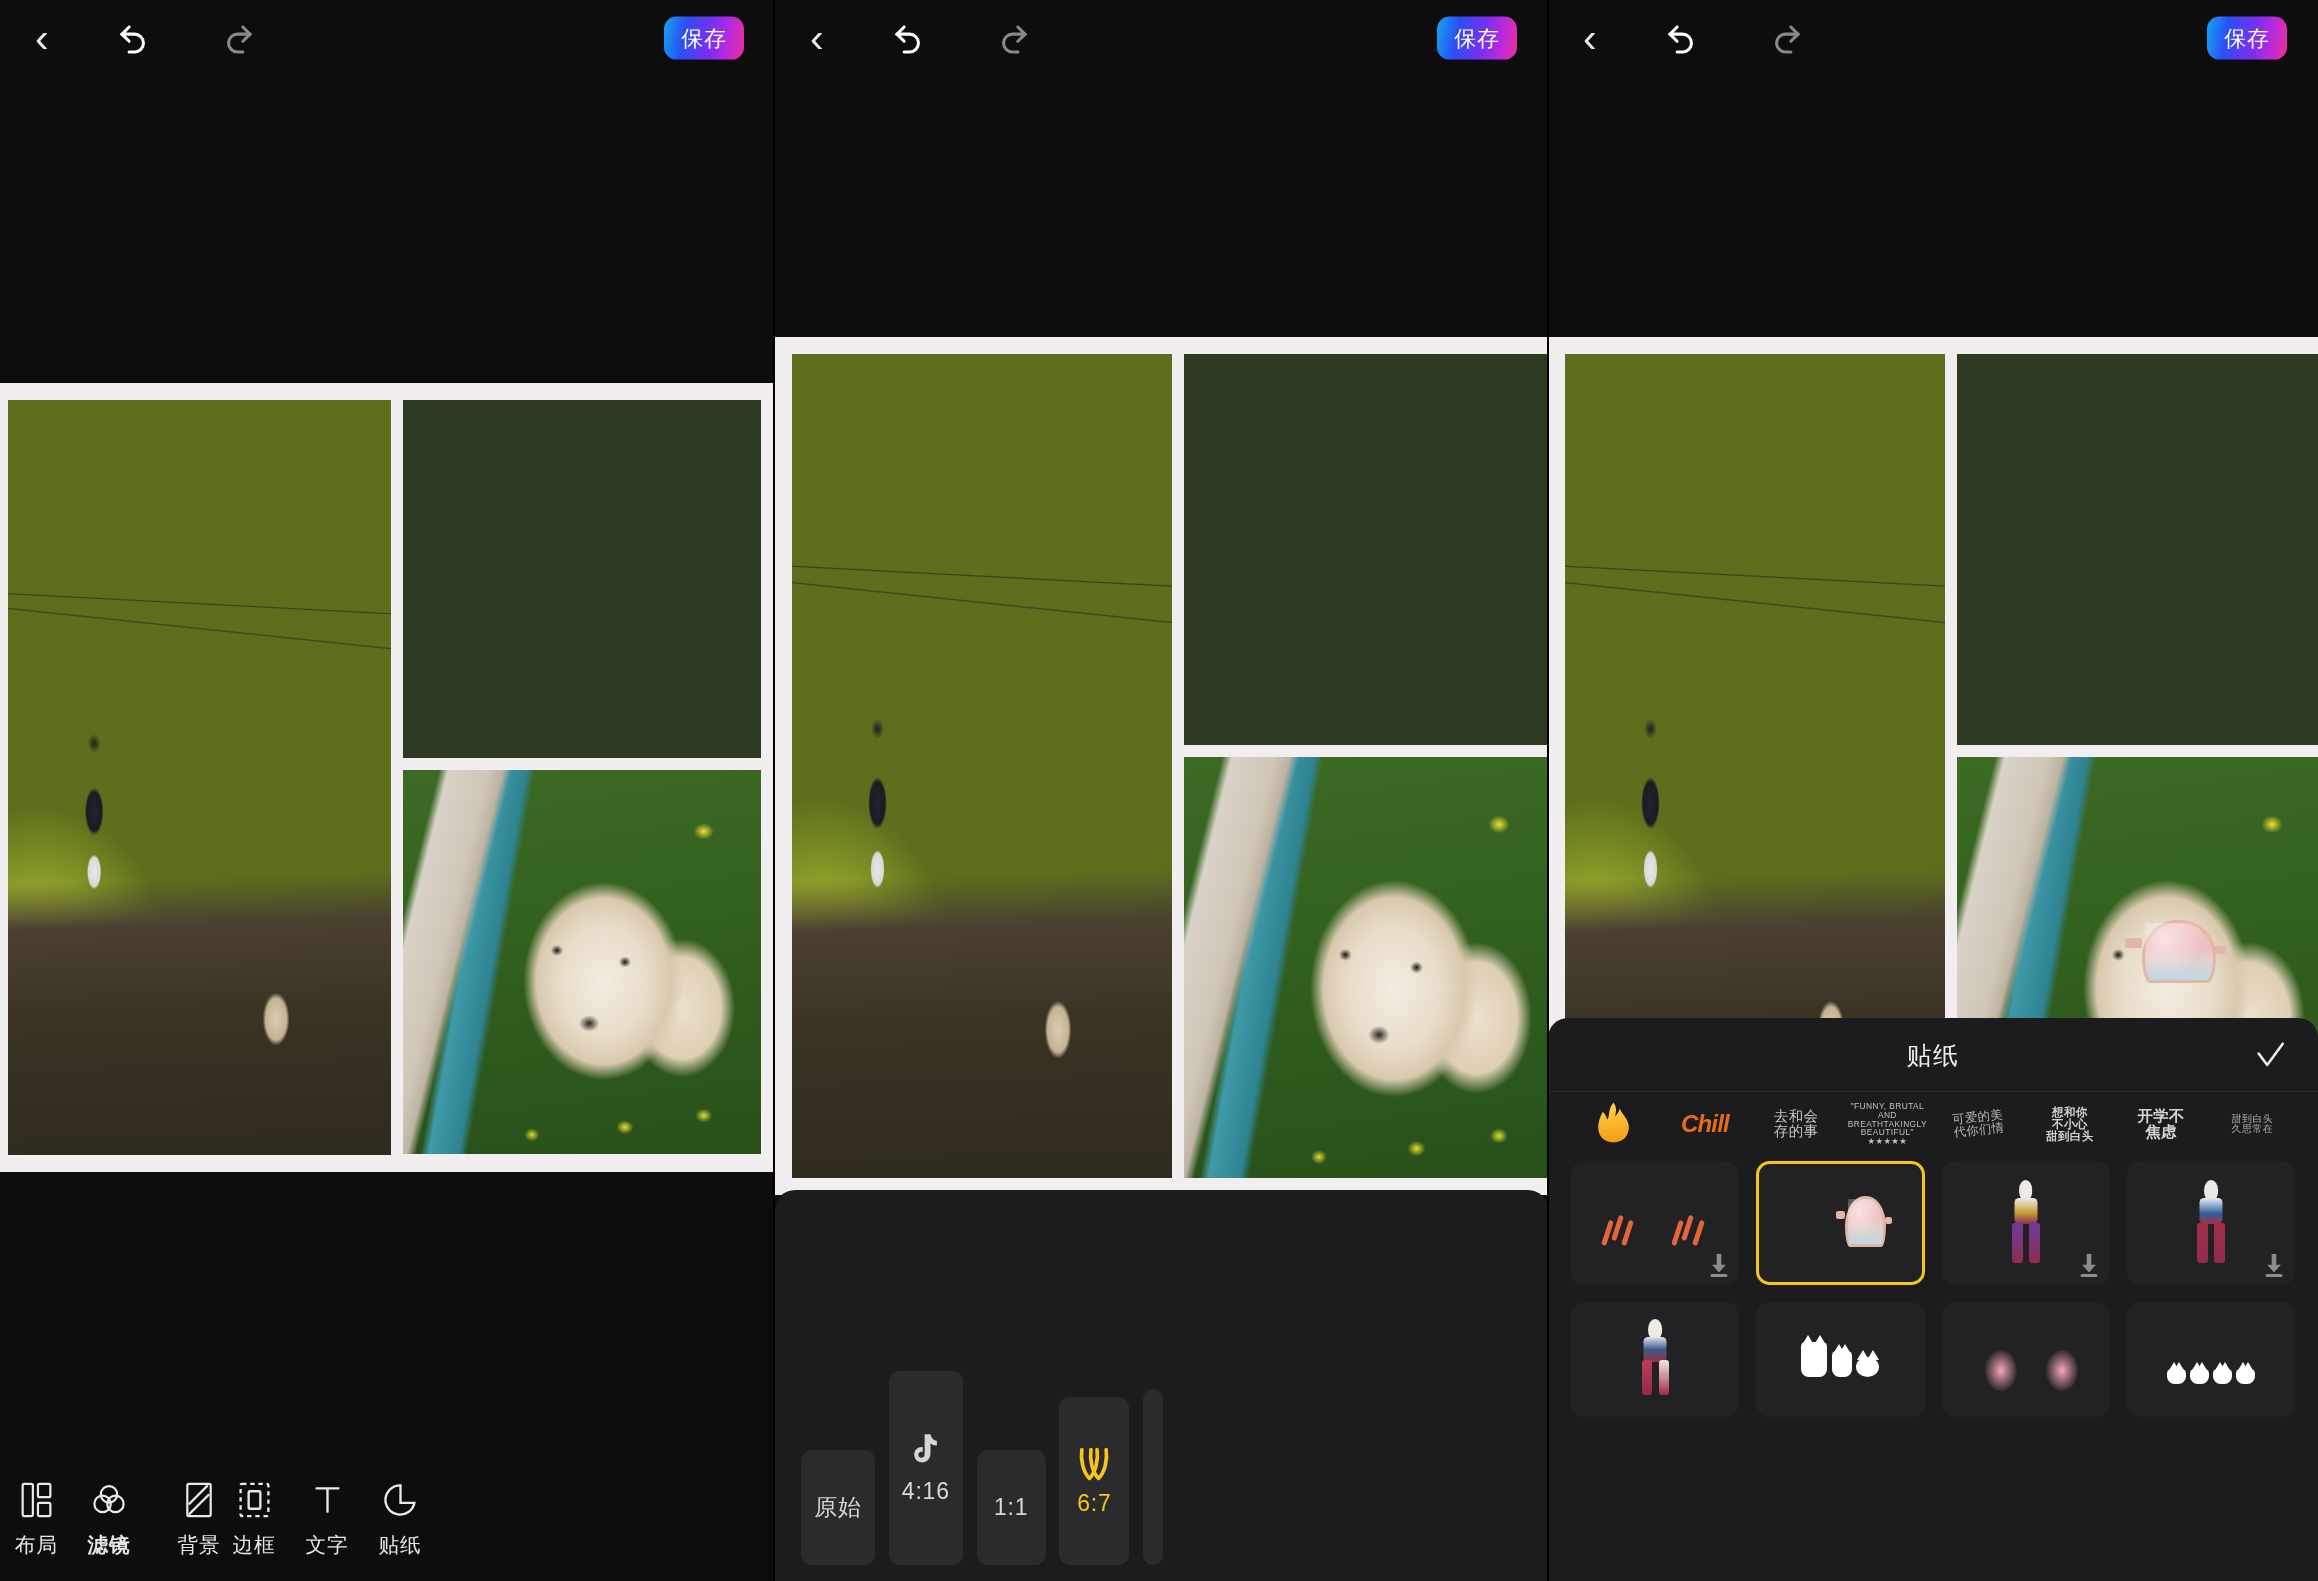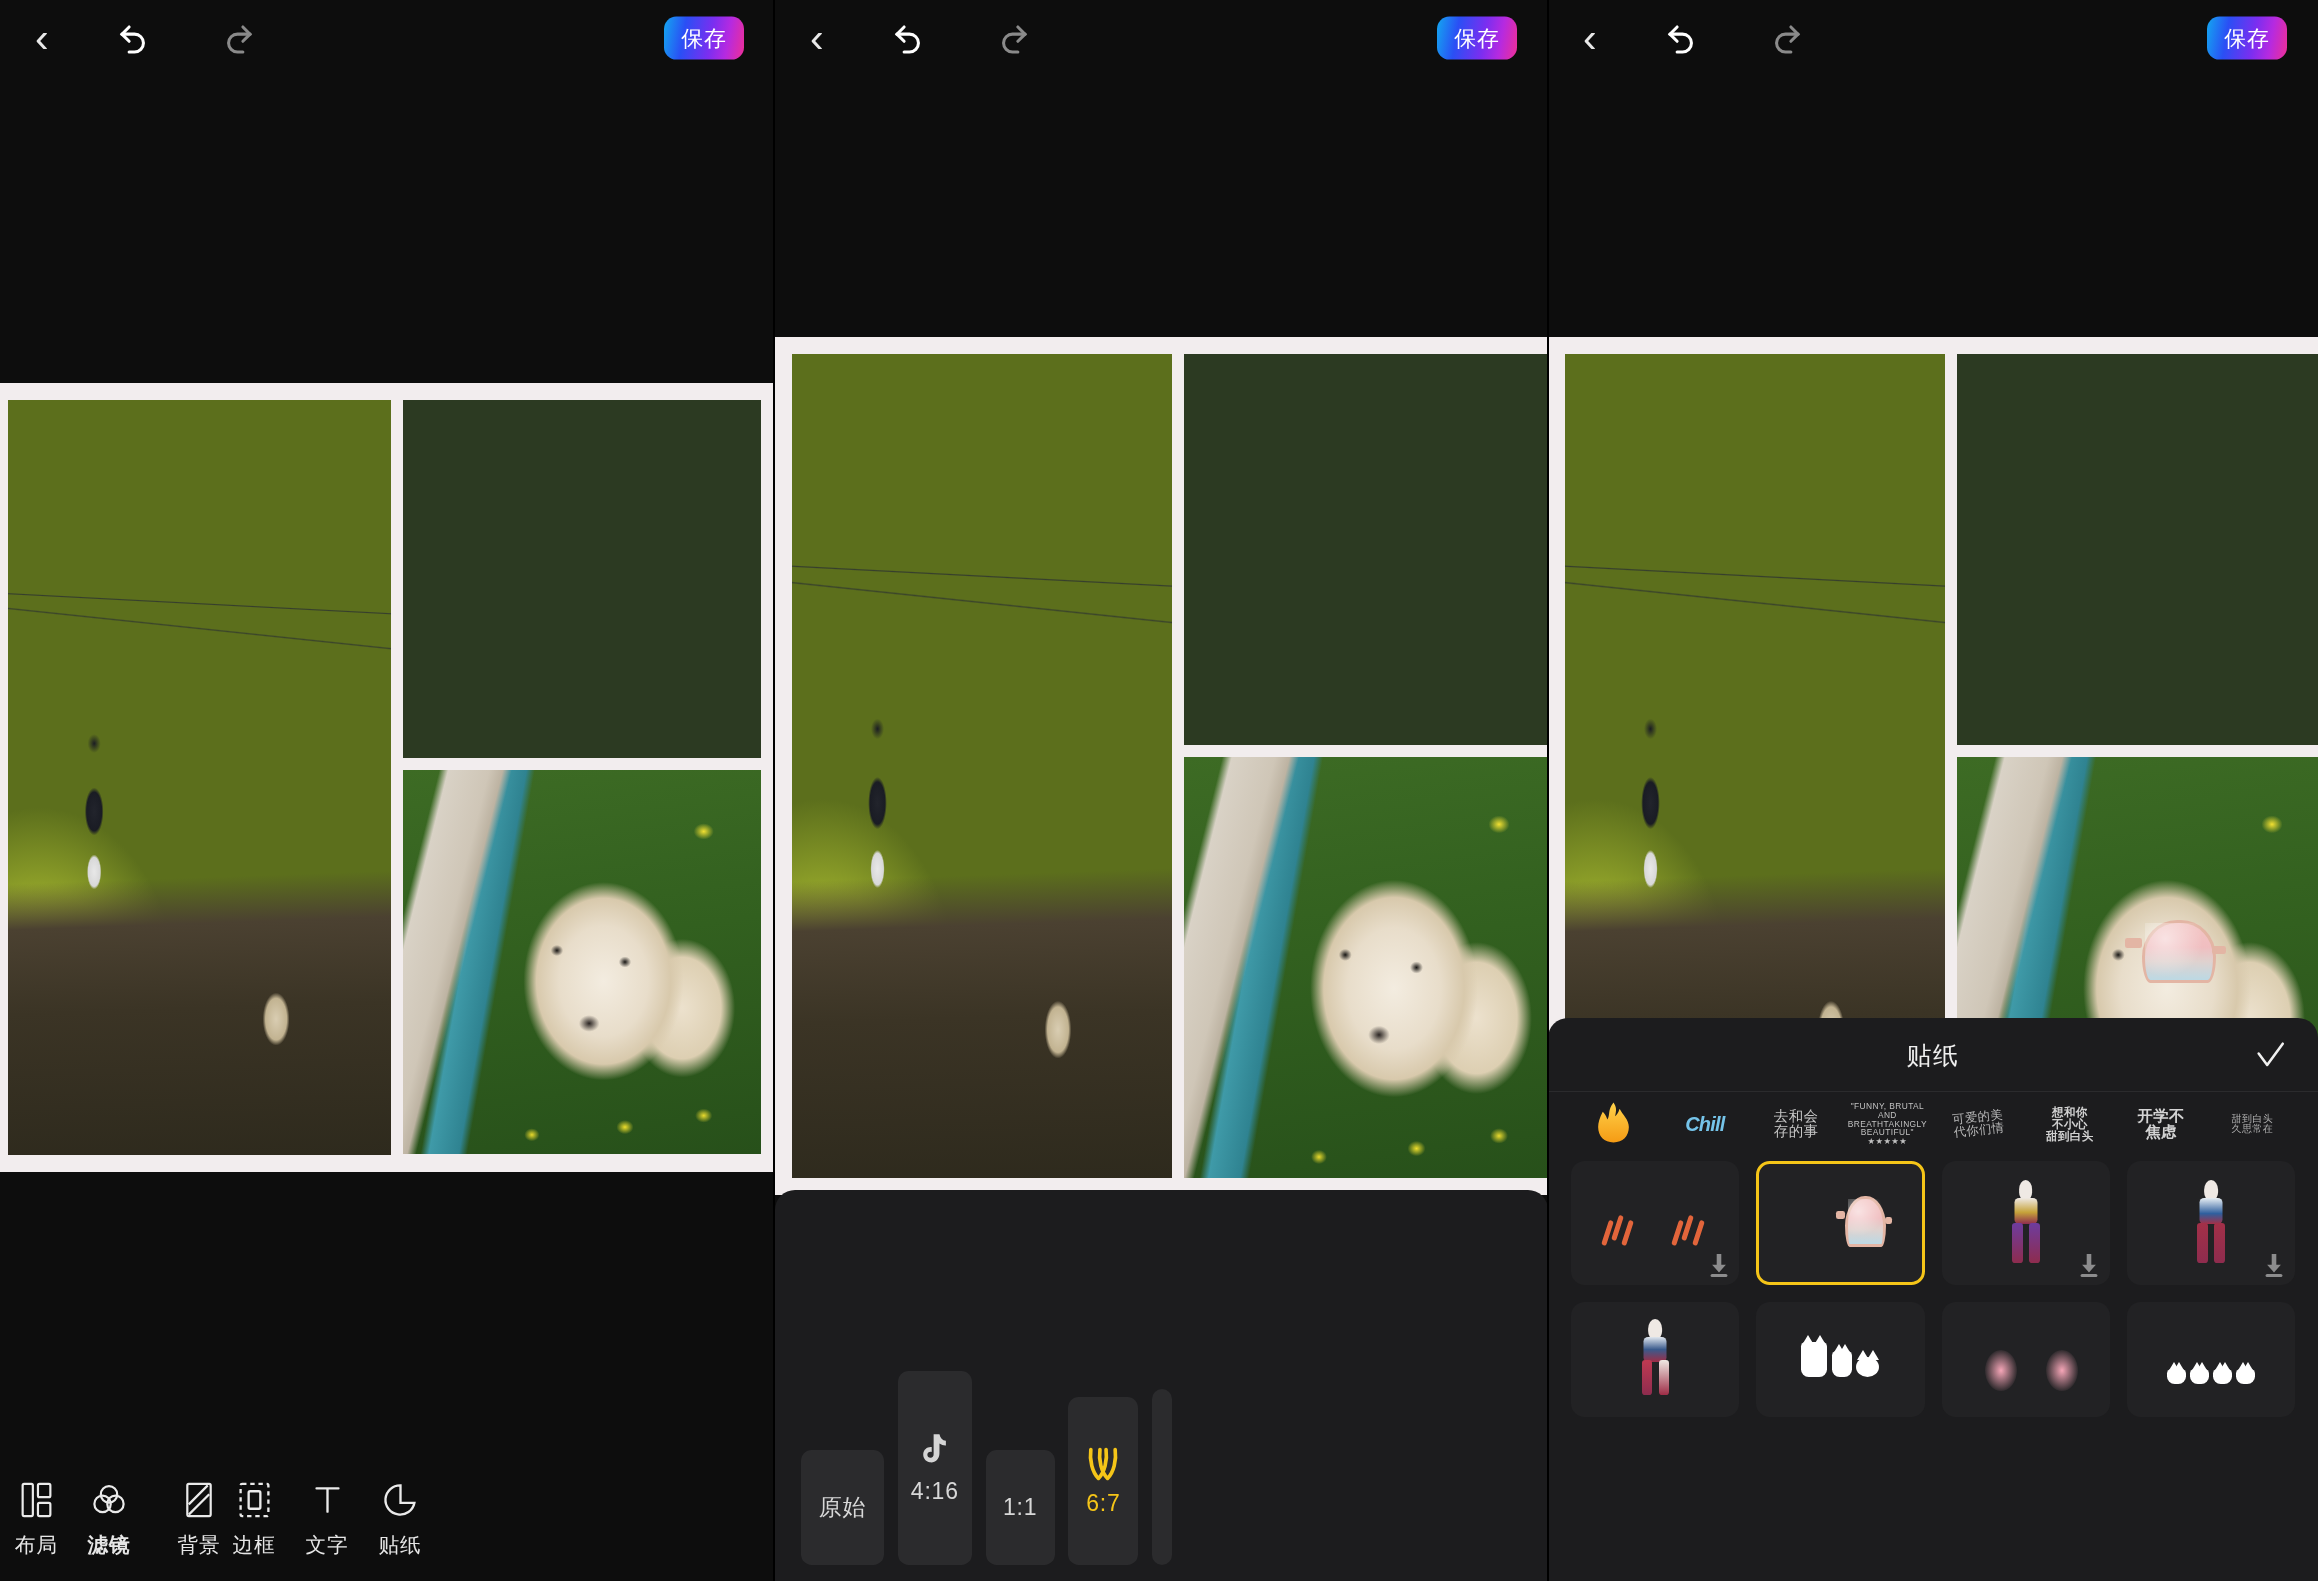--- a/index.html
+++ b/index.html
@@ -295,21 +295,21 @@
       <div class="ph-daisy"></div>
     </div>
     <div class="cell" style="left:409px; top:420px; width:375px; height:421px;">
       <div class="ph-puppy"></div>
     </div>
   </div>
 
   <div class="sheet" style="height:392px;">
 
     <div class="ratio-row">
-      <div class="ratio-item" style="width:83px;height:115px;">
+      <div class="ratio-item" style="width:74px;height:115px;">
         <div class="rlabel">原始</div>
       </div>
 
       <div class="ratio-item" style="width:74px;height:194px;">
         <div class="ricon">
           <svg width="35" height="40" viewBox="0 0 24 26" fill="#d5d5d5">
             <path d="M15.4 1.5c.5 2.6 2 4.2 4.4 4.5v3.2c-1.6.1-3-.4-4.4-1.3v6.6c0 4.3-3.3 6.9-6.8 6.2-3-.6-4.6-3.3-4.3-6 .3-2.7 2.8-4.8 5.8-4.4v3.3c-1.7-.4-3 .6-3 2 0 1.3 1 2.2 2.3 2.1 1.2-.1 2-1 2-2.4V1.5h4z"></path>
           </svg>
         </div>
         <div class="rlabel">4:16</div>
@@ -395,21 +395,21 @@
                 <linearGradient id="fg" x1="0" y1="1" x2="0" y2="0">
               <stop offset="0" stop-color="#f59b14"></stop>
                   <stop offset="1" stop-color="#ffd24a"></stop>
                 </linearGradient>
               </defs>
             <path d="M11 1 C7 6 9 9 7 12 C6 9 5 8 4 7 C2 11 1 14 1 17 C1 23 5 27 11 27 C17 27 21 23 21 17 C21 12 17 9 15 5 C14 8 13 9 12 10 C13 6 13 4 11 1Z" fill="url(#fg)"></path>
           </svg>
         </span>
       </div>
       <div class="st-tab">
-        <span class="tt" style="font-size:20px;font-style:italic;font-weight:700;color:#7dd3fc;letter-spacing:-0.8px;">Chill</span>
+        <span class="tt" style="font-size:24px;font-style:italic;font-weight:700;color:#f97316;letter-spacing:-0.8px;">Chill</span>
       </div>
       <div class="st-tab">
         <span class="tt" style="white-space:pre-line;font-size:14.5px;color:#d4d4d4;">去和会
 存的事</span>
       </div>
       <div class="st-tab">
         <span class="tt" style="white-space:pre-line;font-size:8.4px;color:#d0d0d0;">"FUNNY, BRUTAL AND
 BREATHTAKINGLY
 BEAUTIFUL"  ★★★★★</span>
       </div>

